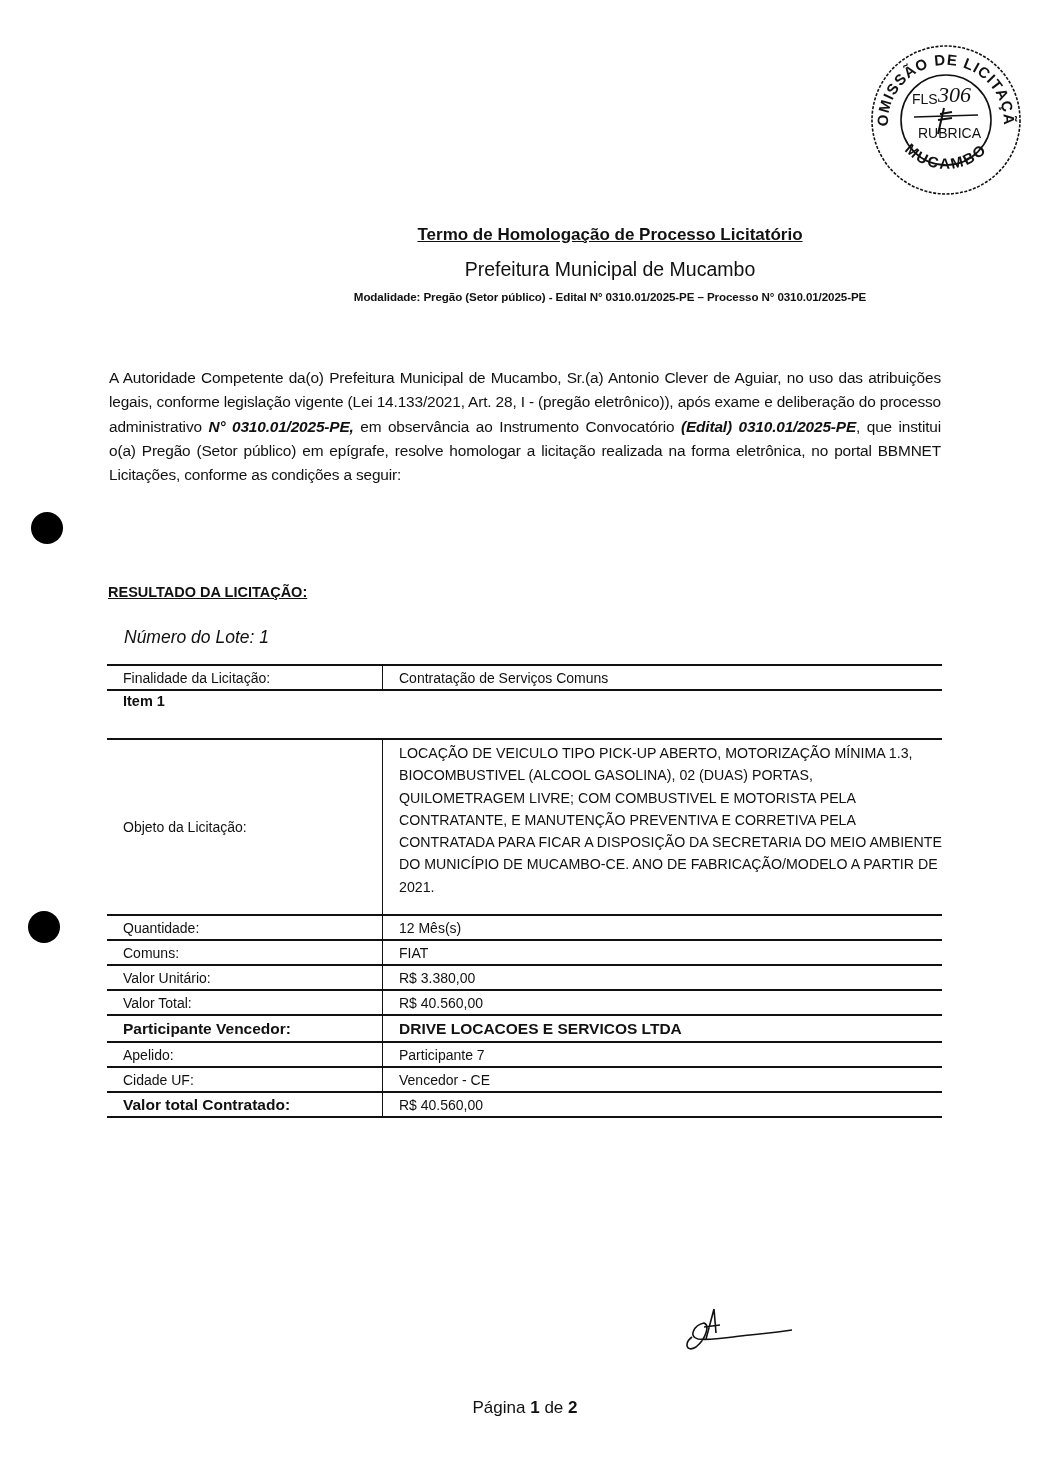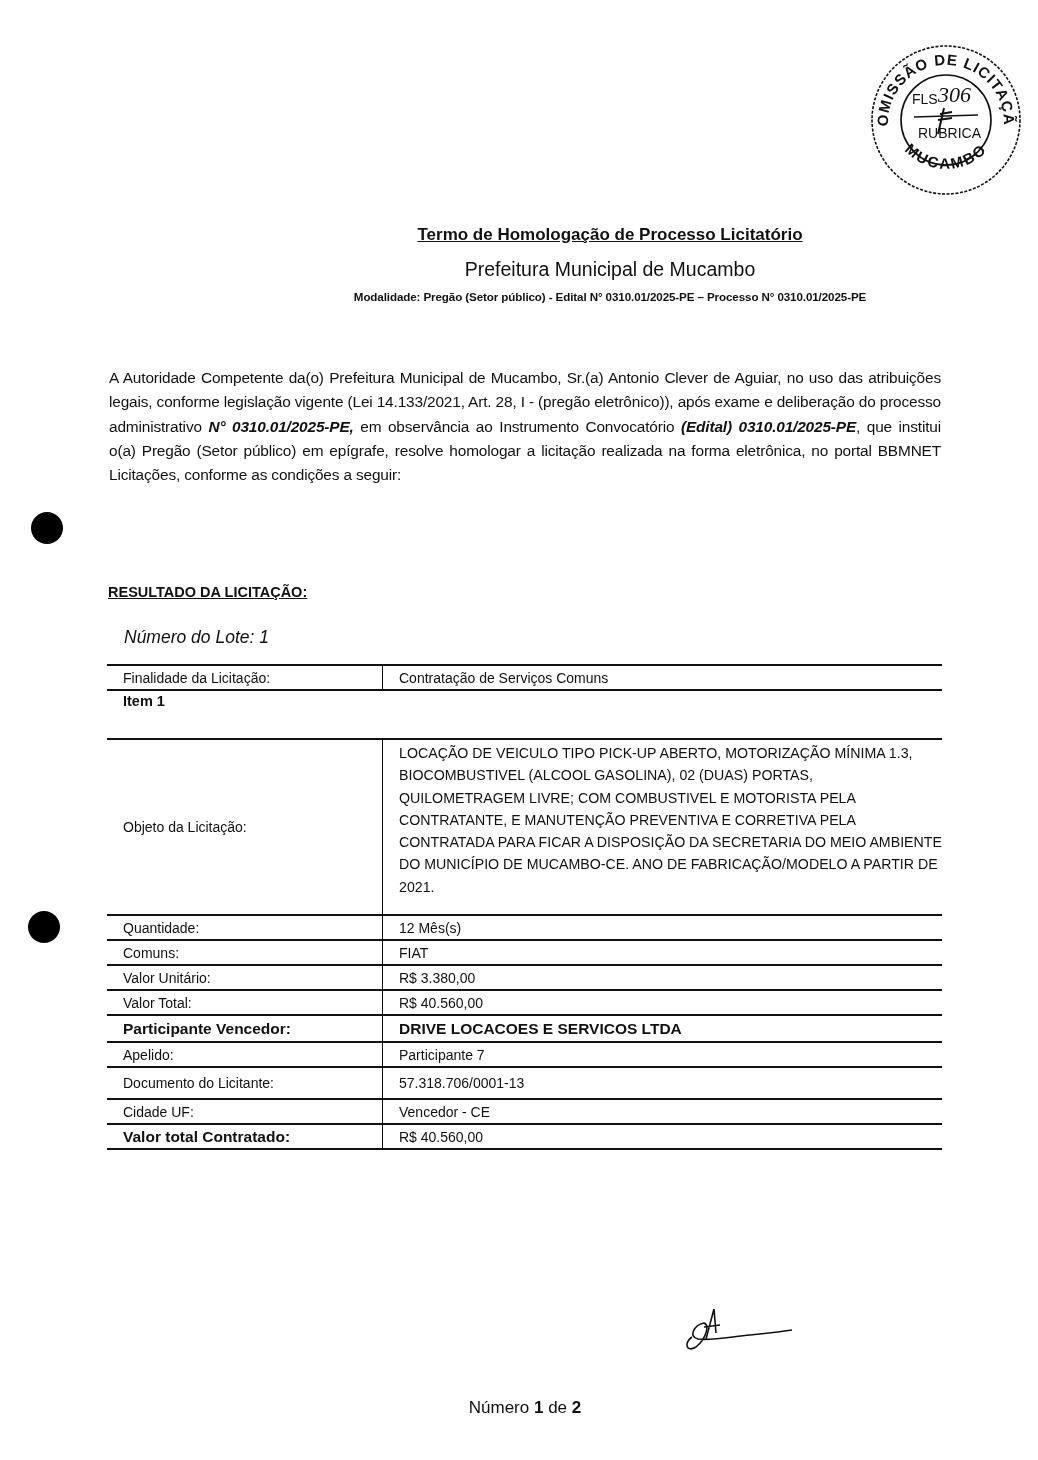--- a/index.html
+++ b/index.html
@@ -119,33 +119,29 @@
     <td class="v">R$ 40.560,00</td>
   </tr>
   <tr class="r-bold">
     <td class="k">Participante Vencedor:</td>
     <td class="v">DRIVE LOCACOES E SERVICOS LTDA</td>
   </tr>
   <tr class="r-std">
     <td class="k">Apelido:</td>
     <td class="v">Participante 7</td>
   </tr>
-  <tr class="r-doc">
-    <td class="k">Documento do Licitante:</td>
-    <td class="v">57.318.706/0001-13</td>
-  </tr>
   <tr class="r-std">
     <td class="k">Cidade UF:</td>
     <td class="v">Vencedor - CE</td>
   </tr>
   <tr class="r-std">
     <td class="k" style="font-weight:bold; font-size:15.5px;">Valor total Contratado:</td>
     <td class="v">R$ 40.560,00</td>
   </tr>
 </tbody>
   </table>
 
 <svg id="signature" class="abs" viewBox="0 0 120 50">
   <path d="M 12,34 C 4,40 6,50 16,44 C 26,36 30,22 24,20 C 14,22 8,34 18,36 C 30,38 50,34 70,32 C 90,30 105,28 112,27" fill="none" stroke="#111" stroke-width="1.6"></path>
   <path d="M 34,6 L 26,36 M 34,6 L 36,30 M 24,24 L 40,22" fill="none" stroke="#111" stroke-width="1.6"></path>
 </svg>
 
-<div id="page-footer"><span>Número</span> <b>1</b> <span>de</span> <b>2</b></div>
+<div id="page-footer"><span>Página</span> <b>1</b> <span>de</span> <b>2</b></div>
 
 </body></html>

